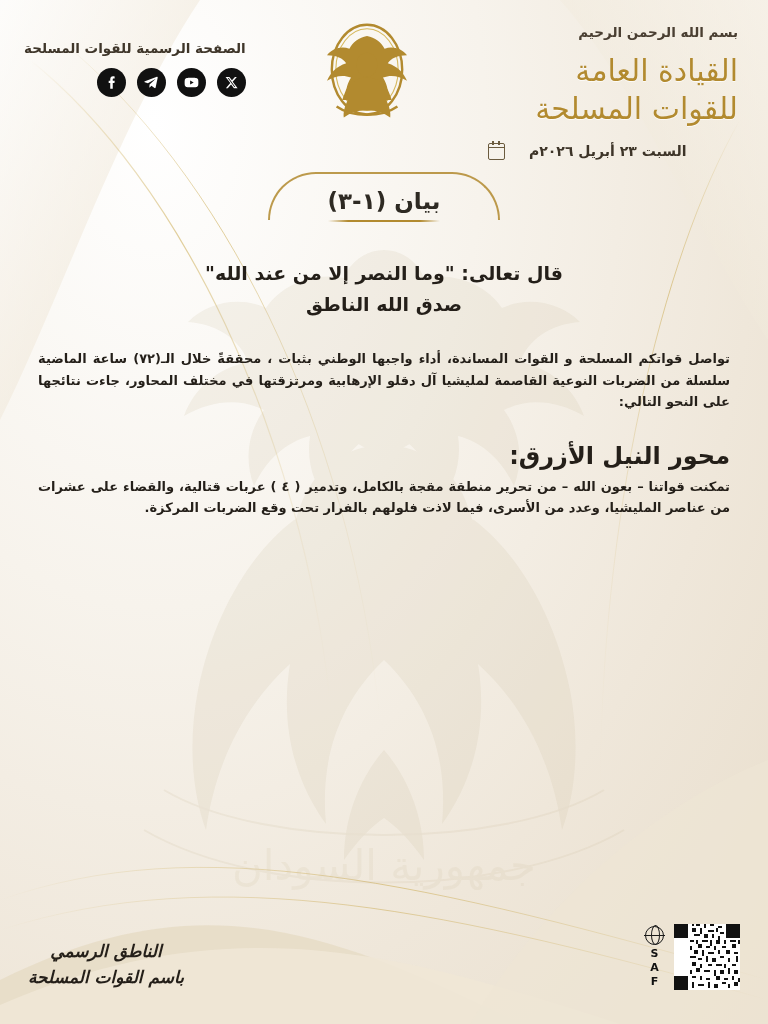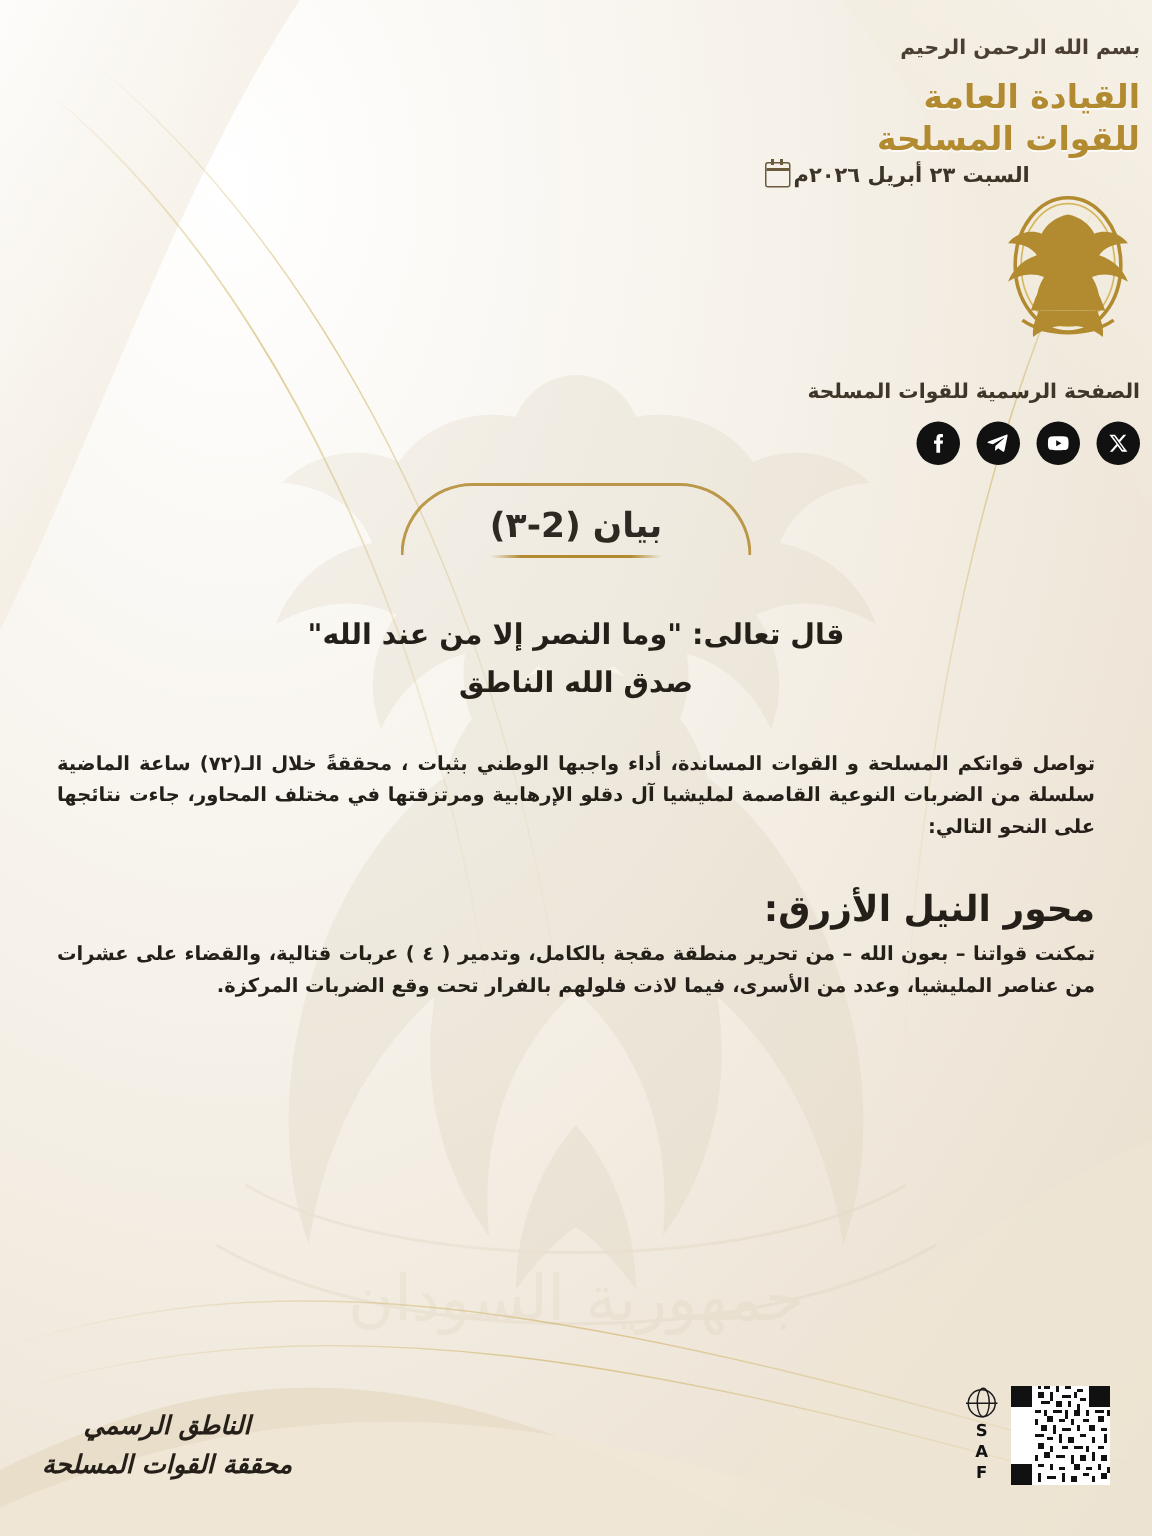--- a/index.html
+++ b/index.html
@@ -37,50 +37,51 @@
     opacity: 0.20;
     pointer-events: none;
   }
   .watermark svg { width: 100%; height: 100%; }
 
   
   .header {
     position: relative;
     z-index: 5;
     display: flex;
-    flex-direction: column;
+    flex-direction: row;
     align-items: flex-start;
     justify-content: space-between;
-    padding: 18px 8px 0 24px;
+    padding: 18px 30px 0 24px;
   }
   .header-right {
     text-align: right;
     padding-top: 6px;
     min-width: 250px;
   }
   .bismillah {
     font-size: 13.5px;
     color: #4a3f32;
     letter-spacing: 0.2px;
     margin-bottom: 12px;
     font-weight: 600;
   }
   .hq-title {
-    font-size: 22px;
-    font-weight: 700;
+    font-size: 30px;
+    font-weight: 400;
     color: #b28a2f;
     line-height: 1.28;
     text-shadow: 0 1px 0 rgba(255,255,255,.7);
   }
   .date-row {
     display: flex;
     flex-direction: row-reverse;
     align-items: center;
     justify-content: flex-start;
-    gap: 2px;
+    gap: 24px;
+    margin-top: 14px;
     direction: rtl;
   }
   .date-text {
     font-size: 14px;
     color: #3d3428;
     font-weight: 700;
   }
   .cal-icon {
     width: 15px; height: 15px;
     border: 1.6px solid #6b5b3e;
@@ -384,21 +385,21 @@
               <path d="M14 9V7c0-1 .2-1.5 1.6-1.5H17V2.2C16.6 2.1 15.5 2 14.3 2 11.7 2 10 3.6 10 6.6V9H7.5v3.6H10V22h4v-9.4h2.7l.4-3.6H14z"></path>
             </svg>
         </span>
       </div>
     </div>
   </div>
 
   <div class="badge-wrap">
     <div class="badge">
       <div class="badge-arc"></div>
-      <div class="badge-text">بيان  (2-٣)</div>
+      <div class="badge-text">بيان  (١-٣)</div>
       <div class="badge-rule"></div>
     </div>
   </div>
 
   <div class="content">
     <div class="verse">
       <div>قال تعالى: "وما النصر إلا من عند الله"</div>
       <div>صدق الله الناطق</div>
     </div>
 
@@ -489,17 +490,17 @@
         </svg>
       </div>
       <div class="saf-mark">
         <span class="globe"></span>
         <span class="saf-text">SAF</span>
       </div>
     </div>
 
     <div class="spokesman">
       <div>الناطق الرسمي</div>
-      <div>محققة القوات المسلحة</div>
+      <div>باسم القوات المسلحة</div>
     </div>
   </div>
 
 </div>
 
 </body></html>

